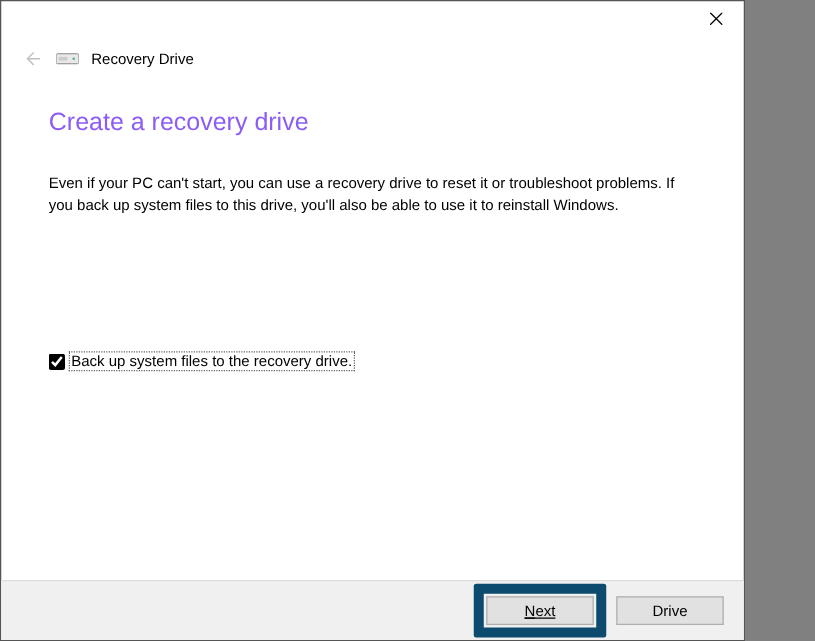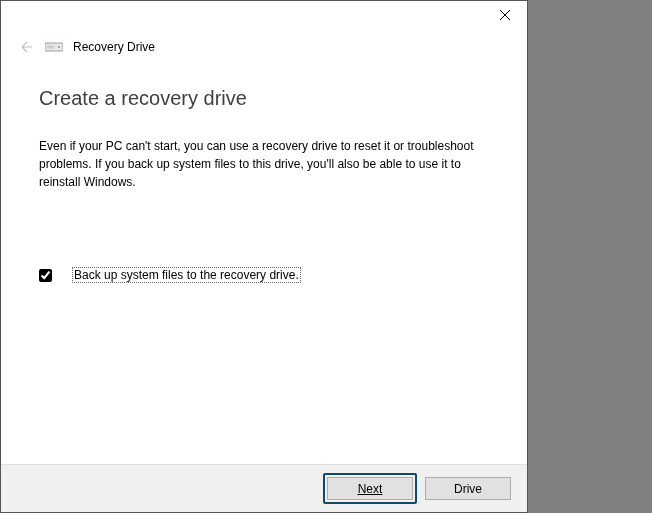--- a/index.html
+++ b/index.html
@@ -5,21 +5,21 @@
     * { box-sizing: border-box; margin: 0; padding: 0; }
     body {
       font-family: "Segoe UI", Tahoma, sans-serif;
       background: #808080;
       width: 652px;
       height: 513px;
       overflow: hidden;
     }
     .window {
       background: #fff;
-      width: 528px;
+      width: 596px;
       height: 513px;
       position: relative;
       border: 1px solid #555;
     }
     .titlebar {
       height: 30px;
       display: flex;
       justify-content: flex-end;
       align-items: flex-start;
     }
@@ -56,37 +56,37 @@
     }
     .drive-icon svg { display: block; }
     .window-title {
       font-size: 12px;
       color: #000;
     }
     .content {
       padding: 30px 38px 0 38px;
     }
     .heading {
-      color: #404040;
+      color: #8b5cf6;
       font-size: 20px;
       font-weight: 400;
       margin-bottom: 16px;
     }
     .body-text {
       font-size: 12px;
       color: #000;
       line-height: 1.5;
       max-width: 545px;
       margin-top: 27px;
     }
     .checkbox-row {
-      margin-top: 76px;
+      margin-top: 108px;
       display: flex;
       align-items: center;
-      gap: 20px;
+      gap: 3px;
       font-size: 12px;
     }
     .checkbox-row input[type="checkbox"] {
       width: 13px;
       height: 13px;
       accent-color: #000;
     }
     .checkbox-row label {
       border: 1px dotted #666;
       padding: 0 1px;
@@ -109,21 +109,21 @@
       min-width: 86px;
       height: 23px;
       font-size: 12px;
       font-family: inherit;
       background: #e1e1e1;
       border: 1px solid #adadad;
       cursor: pointer;
       padding: 0 8px;
     }
     .next-highlight {
-      border: 2px solid #0c4a6e;
+      border: 8px solid #0c4a6e;
       padding: 2px;
       border-radius: 2px;
       display: inline-flex;
       text-decoration: underline;
     }
     .next-highlight .btn {
       min-width: 86px;
     }
   </style>
 </head>

